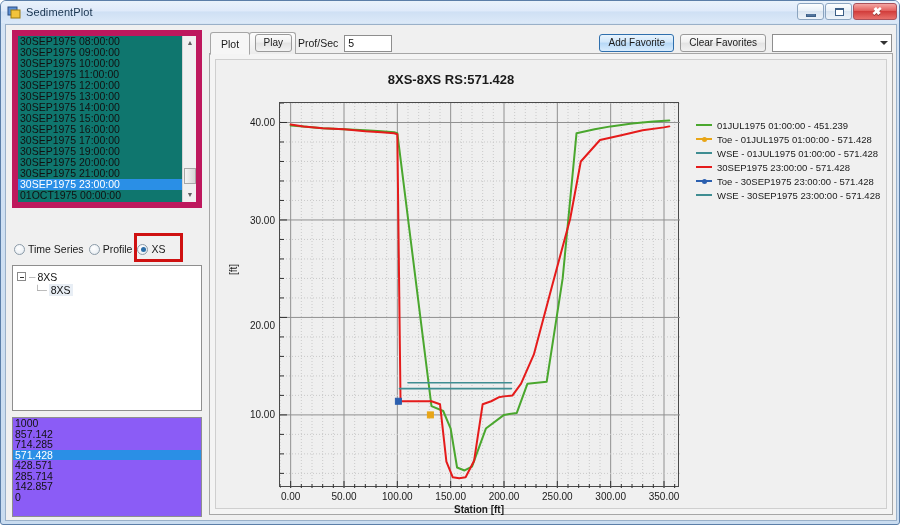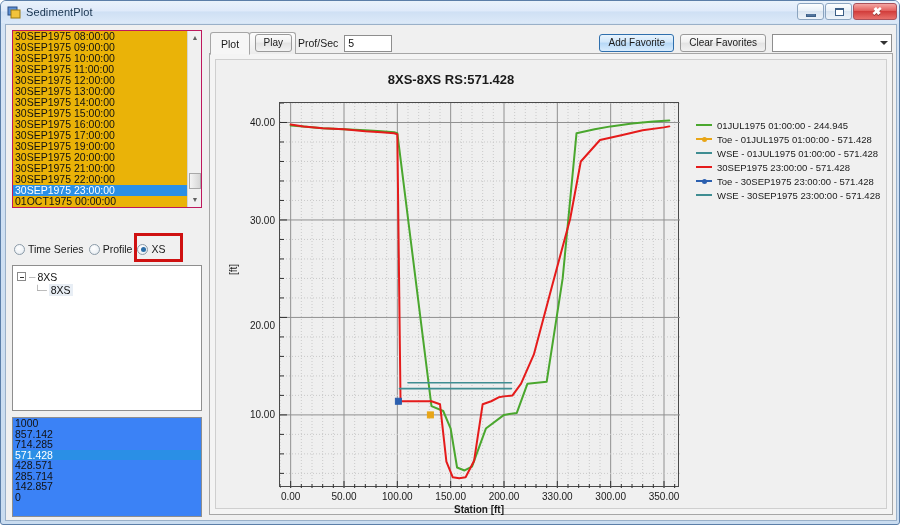--- a/index.html
+++ b/index.html
@@ -54,21 +54,21 @@
     text-shadow:0 1px 0 rgba(0,0,0,.4);
   }
   
   .client {
     position:absolute; left:4px; top:23px; width:892px; height:497px;
     background:#f0f0f0; border:1px solid #9ab0c8;
   }
   
   .datelist {
     position:absolute; left:6px; top:5px; width:190px; height:178px;
-    background:#eab308; border:1px solid #be185d;
+    background:#0f766e; border:6px solid #be185d;
     overflow:hidden;
   }
   .datelist-inner { position:absolute; left:0; top:0; right:14px; top:0; }
   .dl-item {
     font-size:10.5px; color:#111; padding:0 2px; height:11px; line-height:11px;
     white-space:nowrap; font-family:"Liberation Sans", sans-serif;
   }
   .dl-item.sel { background:#2a8fe6; color:#fff; }
   .vscroll {
     position:absolute; right:0; top:0; width:14px; height:100%;
@@ -113,21 +113,21 @@
     margin-right:3px; position:relative; flex:none;
   }
   .tnode .exp:after {
     content:""; position:absolute; left:1.5px; top:3.5px; width:4px; height:1px; background:#333;
   }
   .tnode .dash { color:#9a9a9a; margin-right:2px; font-size:9px; }
   .tnode.child { margin-left:17px; }
   .tnode .lbl.sel { background:#e8eef5; padding:0 2px; }
   .stationlist {
     position:absolute; left:6px; top:392px; width:190px; height:100px;
-    background:#3b82f6; border:1px solid #8e8e8e; overflow:hidden;
+    background:#8b5cf6; border:1px solid #8e8e8e; overflow:hidden;
   }
   .sl-item {
     font-size:10.5px; color:#111; padding:0 2px; height:10.5px; line-height:10.5px;
   }
   .sl-item.sel { background:#2a8fe6; color:#fff; }
   
   .tabpanel {
     position:absolute; left:203px; top:28px; width:684px; height:462px;
     border:1px solid #a6a6a6; background:#f4f4f4;
   }
@@ -248,21 +248,20 @@
           <div class="dl-item">30SEP1975 11:00:00</div>
           <div class="dl-item">30SEP1975 12:00:00</div>
           <div class="dl-item">30SEP1975 13:00:00</div>
           <div class="dl-item">30SEP1975 14:00:00</div>
           <div class="dl-item">30SEP1975 15:00:00</div>
           <div class="dl-item">30SEP1975 16:00:00</div>
           <div class="dl-item">30SEP1975 17:00:00</div>
           <div class="dl-item">30SEP1975 19:00:00</div>
           <div class="dl-item">30SEP1975 20:00:00</div>
           <div class="dl-item">30SEP1975 21:00:00</div>
-          <div class="dl-item">30SEP1975 22:00:00</div>
           <div class="dl-item sel">30SEP1975 23:00:00</div>
           <div class="dl-item">01OCT1975 00:00:00</div>
         </div>
       <div class="vscroll">
         <div class="vs-up">▲</div>
         <div class="vs-thumb"></div>
         <div class="vs-dn">▼</div>
       </div>
     </div>
 
@@ -457,30 +456,30 @@
             </svg>
         <div class="ytick" style="top: 311px; text-align: right;">10.00</div>
             <div class="ytick" style="top: 222px;">20.00</div>
             <div class="ytick" style="top: 116.962px;">30.00</div>
             <div class="ytick" style="top: 19.4937px; text-align: center;">40.00</div>
             <div class="xtick" style="left: 10.6667px;">0.00</div>
             <div class="xtick" style="left: 64px;">50.00</div>
             <div class="xtick" style="left: 117.333px;">100.00</div>
             <div class="xtick" style="left: 170.667px;">150.00</div>
             <div class="xtick" style="left: 224px;">200.00</div>
-            <div class="xtick" style="left: 277.333px;">330.00</div>
+            <div class="xtick" style="left: 277.333px;">250.00</div>
             <div class="xtick" style="left: 330.667px;">300.00</div>
             <div class="xtick" style="left: 384px;">350.00</div>
           </div>
         <div class="legend">
             <div class="lrow">
               <span class="lmark">
                 <i style="background: rgb(74, 167, 46);"></i>
               </span>
-              <span>01JUL1975 01:00:00 - 244.945</span>
+              <span>01JUL1975 01:00:00 - 451.239</span>
             </div>
             <div class="lrow">
               <span class="lmark">
                 <i style="background: rgb(232, 165, 23);"></i>
                 <b style="background: rgb(232, 165, 23);"></b>
               </span>
               <span>Toe - 01JUL1975 01:00:00 - 571.428</span>
             </div>
             <div class="lrow">
               <span class="lmark">

